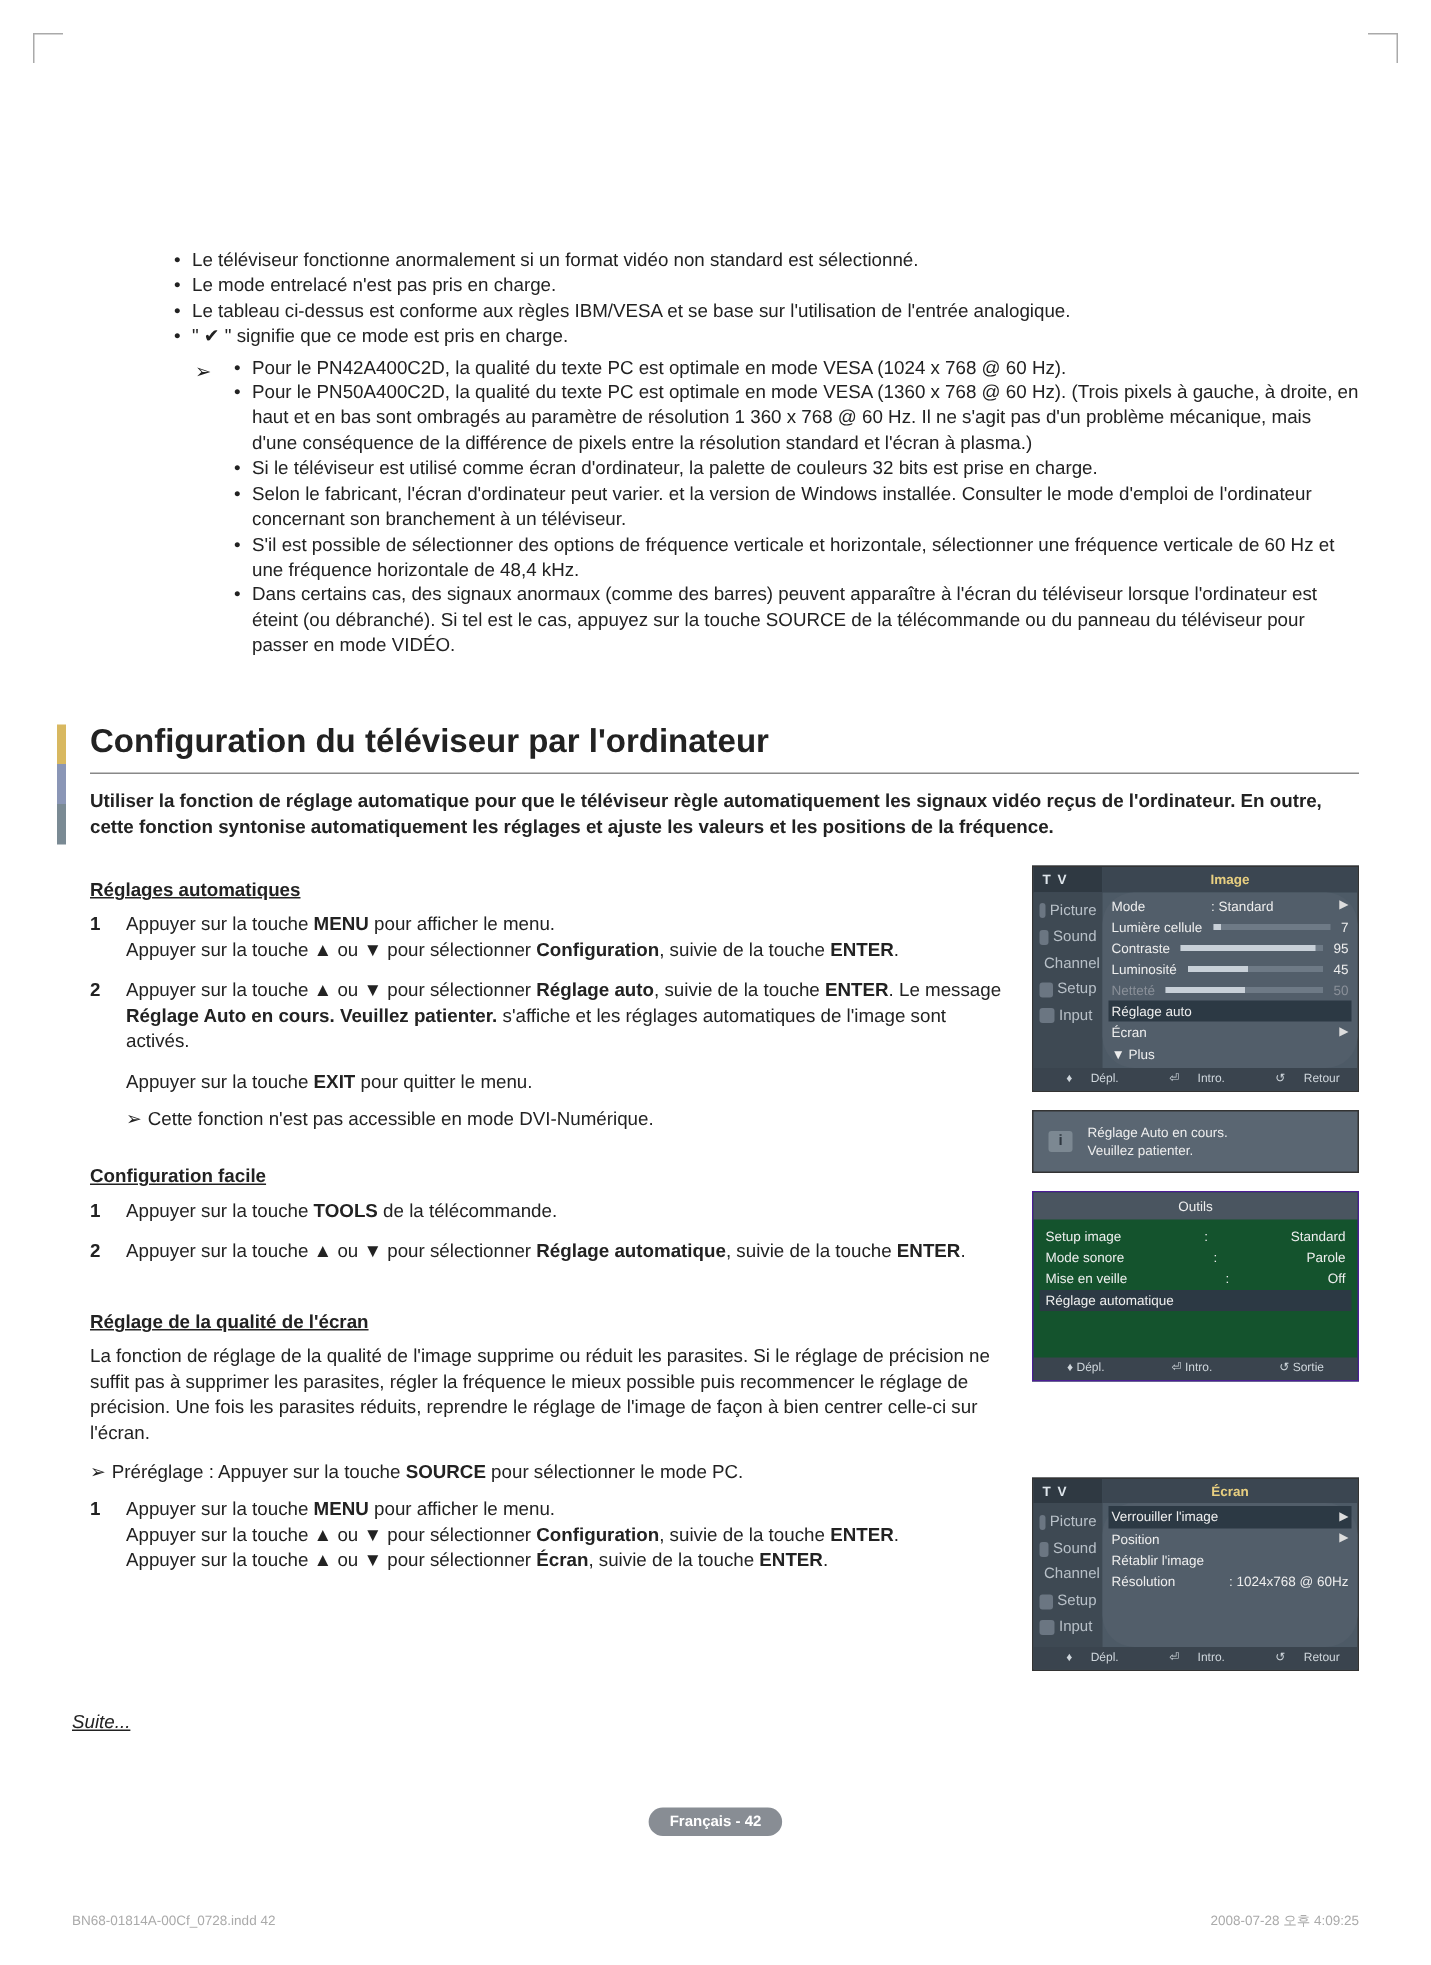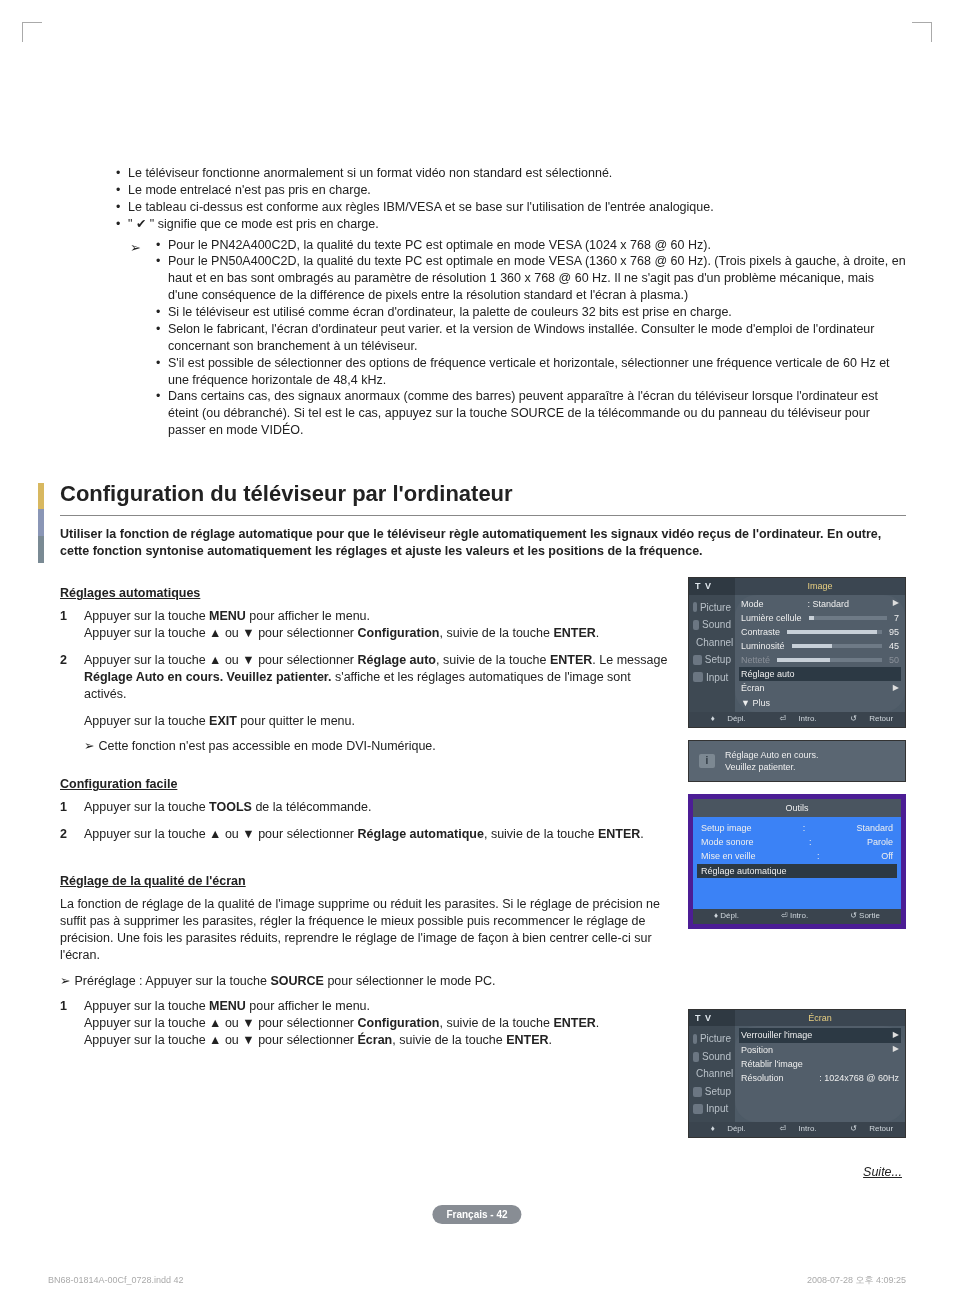--- a/index.html
+++ b/index.html
@@ -38,46 +38,46 @@
 
   .two-col { display: flex; gap: 20px; margin-left: 12px; }
   .left-col { flex: 1; }
   .right-col { width: 218px; flex-shrink: 0; }
 
   .step { display: flex; gap: 10px; margin-bottom: 10px; }
   .step-num { font-weight: bold; width: 14px; flex-shrink: 0; }
   .indent-note { margin-left: 24px; margin-bottom: 8px; }
   .indent-note .arrow-inline { margin-right: 4px; }
 
-  .cont { text-align: right; font-style: italic; text-decoration: underline; margin-top: 14px; margin-right: 4px; }
+  .cont { text-align: left; font-style: italic; text-decoration: underline; margin-top: 14px; margin-right: 4px; }
 
   
   .osd { background: #4d5a66; border: 1px solid #333; color: #eee; font-size: 9px; margin-bottom: 12px; }
   .osd-header { display: flex; }
   .osd-tv { background: #2f3942; color: #dfe6ec; padding: 2px 6px; font-weight: bold; letter-spacing: 1px; width: 46px; }
-  .osd-title { flex: 1; background: #3b4651; text-align: center; padding: 2px 0; font-weight: normal; color: #e8cf80; }
+  .osd-title { flex: 1; background: #3b4651; text-align: center; padding: 2px 0; font-weight: bold; color: #e8cf80; }
   .osd-body { display: flex; }
   .osd-side { width: 46px; background: #3e4953; padding: 4px 0; }
   .osd-side-item { display: flex; align-items: center; gap: 3px; padding: 2px 4px; color: #b8c0c8; font-size: 10px; }
   .osd-side-item .ic { width: 10px; height: 10px; background: #6b7682; border-radius: 2px; display: inline-block; }
   .osd-main { flex: 1; background: #525e6a; padding: 2px 4px; border-radius: 21px; }
   .osd-row { display: flex; justify-content: space-between; align-items: center; padding: 1px 2px; gap: 4px; }
   .osd-row.hl { background: #2c3944; }
   .osd-row .lbl { flex: 0 0 auto; }
   .osd-row .val { flex: 0 0 auto; text-align: right; }
   .osd-row .bar { flex: 1; height: 4px; background: #6e7a86; position: relative; margin: 0 3px; }
   .osd-row .bar .fill { position: absolute; left: 0; top: 0; bottom: 0; background: #c8d0d8; }
   .osd-row .tri { font-size: 8px; color: #ddd; }
   .osd-foot { background: #3a444e; display: flex; justify-content: space-around; padding: 2px 0; font-size: 8px; color: #cfd6dc; }
   .osd-foot span::before { content: ""; display: inline-block; width: 8px; height: 8px; vertical-align: middle; margin-right: 2px; }
 
   .info-box { background: #5a6672; color: #eee; font-size: 9px; padding: 8px 10px; display: flex; gap: 10px; align-items: center; margin-bottom: 12px; border: 1px solid #333; }
   .info-ic { width: 16px; height: 14px; background: #7c8892; border-radius: 2px; display: flex; align-items: center; justify-content: center; font-weight: bold; color: #2e3740; font-size: 10px; }
 
-  .tools-box { background: #3b82f6; color: #eee; font-size: 9px; border: 5px solid #4c1d95; margin-bottom: 24px; }
+  .tools-box { background: #14532d; color: #eee; font-size: 9px; border: 1px solid #4c1d95; margin-bottom: 8px; }
   .tools-title { text-align: center; padding: 3px 0; background: #4a5560; }
   .tools-body { padding: 4px 6px 30px 6px; }
   .tools-row { display: flex; justify-content: space-between; padding: 1px 2px; }
   .tools-row.hl { background: #2c3944; margin: 1px -2px; padding: 1px 4px; }
   .tools-foot { background: #3a444e; display: flex; justify-content: space-around; padding: 2px 0; font-size: 8px; color: #cfd6dc; }
 
   .page-badge { position: absolute; bottom: 86px; left: 50%; transform: translateX(-50%); background: #888d94; color: #fff; font-size: 10px; font-weight: bold; padding: 3px 14px; border-radius: 10px; }
   .footer-meta { position: absolute; bottom: 24px; left: 48px; right: 48px; font-size: 9px; color: #aaa; display: flex; justify-content: space-between; border-top: 0; }
   .crop-mark { position: absolute; width: 20px; height: 20px; }
   .crop-mark.tl { top: 22px; left: 22px; border-left: 1px solid #aaa; border-top: 1px solid #aaa; }

